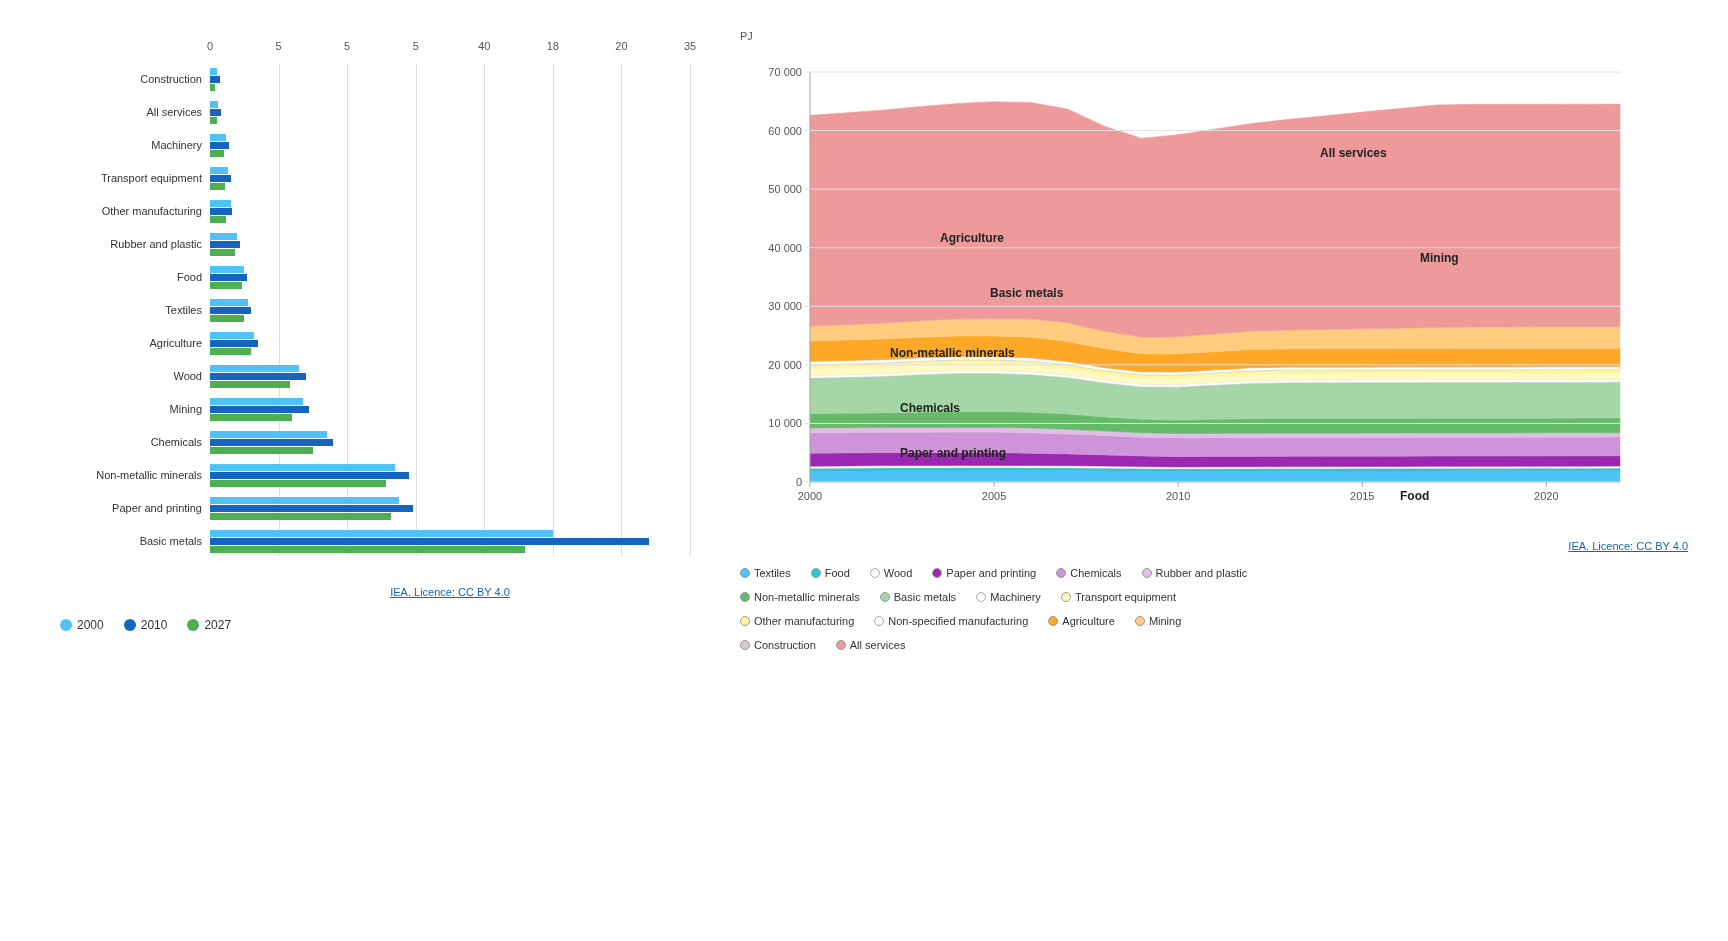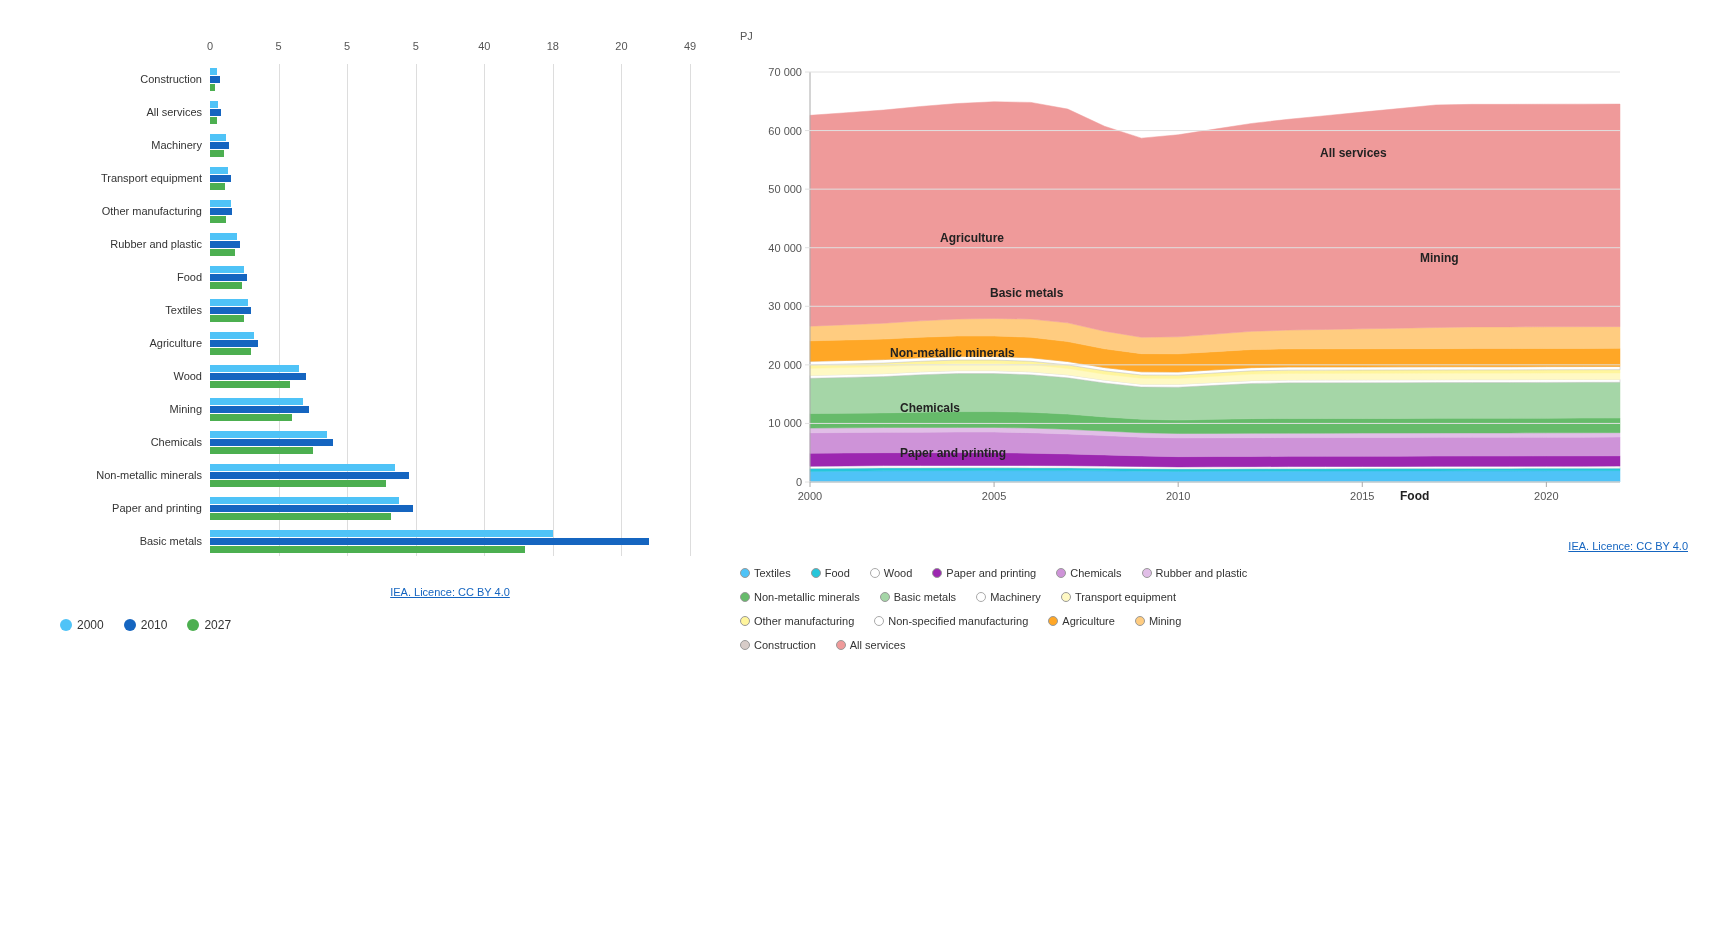--- a/index.html
+++ b/index.html
@@ -98,21 +98,21 @@
       <div style="position:relative; height:22px; margin-bottom:2px;">
 
         <div id="axis-ticks-container" style="position: relative; height: 22px; width: 480px;">
             <span style="position: absolute; left: 0px; transform: translateX(-50%); font-size: 11px; color: rgb(85, 85, 85);">0</span>
             <span style="position: absolute; left: 68.5714px; transform: translateX(-50%); font-size: 11px; color: rgb(85, 85, 85);">5</span>
             <span style="position: absolute; left: 137.143px; transform: translateX(-50%); font-size: 11px; color: rgb(85, 85, 85);">5</span>
             <span style="position: absolute; left: 205.714px; transform: translateX(-50%); font-size: 11px; color: rgb(85, 85, 85);">5</span>
             <span style="position: absolute; left: 274.286px; transform: translateX(-50%); font-size: 11px; color: rgb(85, 85, 85);">40</span>
             <span style="position: absolute; left: 342.857px; transform: translateX(-50%); font-size: 11px; color: rgb(85, 85, 85);">18</span>
             <span style="position: absolute; left: 411.429px; transform: translateX(-50%); font-size: 11px; color: rgb(85, 85, 85);">20</span>
-            <span style="position: absolute; left: 480px; transform: translateX(-50%); font-size: 11px; color: rgb(85, 85, 85);">49</span>
+            <span style="position: absolute; left: 480px; transform: translateX(-50%); font-size: 11px; color: rgb(85, 85, 85);">35</span>
           </div>
       </div>
 
       <div style="position: relative; width: 480px;" id="bar-chart-body">
 
       <div style="position: absolute; inset: 0px; pointer-events: none;">
             <div style="position: absolute; left: 68.5714px; top: 0px; bottom: 0px; width: 1px; background: rgb(221, 221, 221);"></div>
             <div style="position: absolute; left: 137.143px; top: 0px; bottom: 0px; width: 1px; background: rgb(221, 221, 221);"></div>
             <div style="position: absolute; left: 205.714px; top: 0px; bottom: 0px; width: 1px; background: rgb(221, 221, 221);"></div>
             <div style="position: absolute; left: 274.286px; top: 0px; bottom: 0px; width: 1px; background: rgb(221, 221, 221);"></div>

